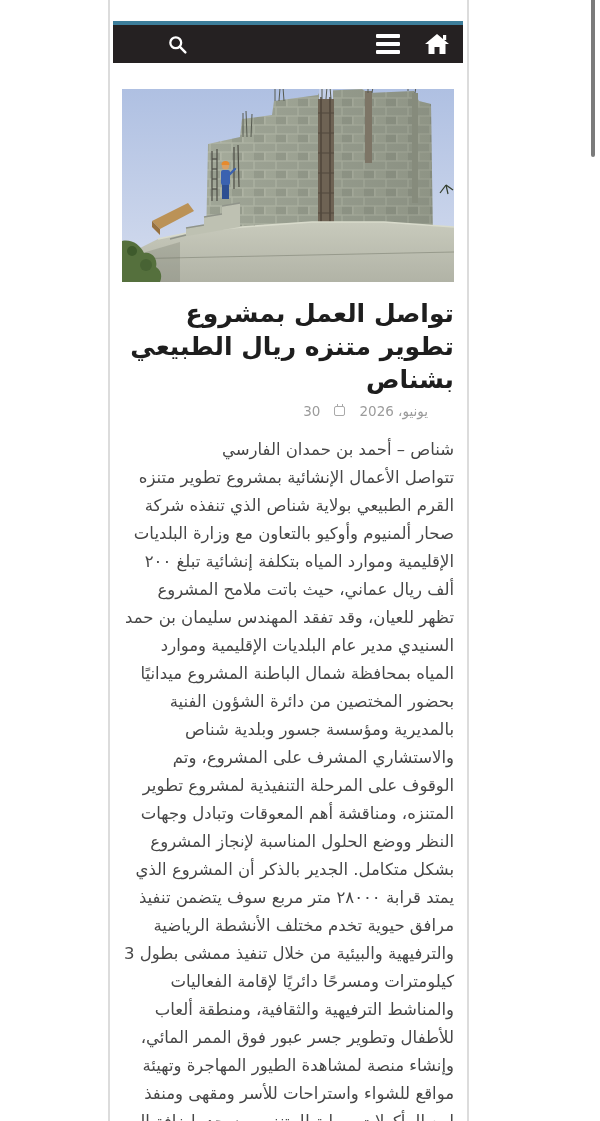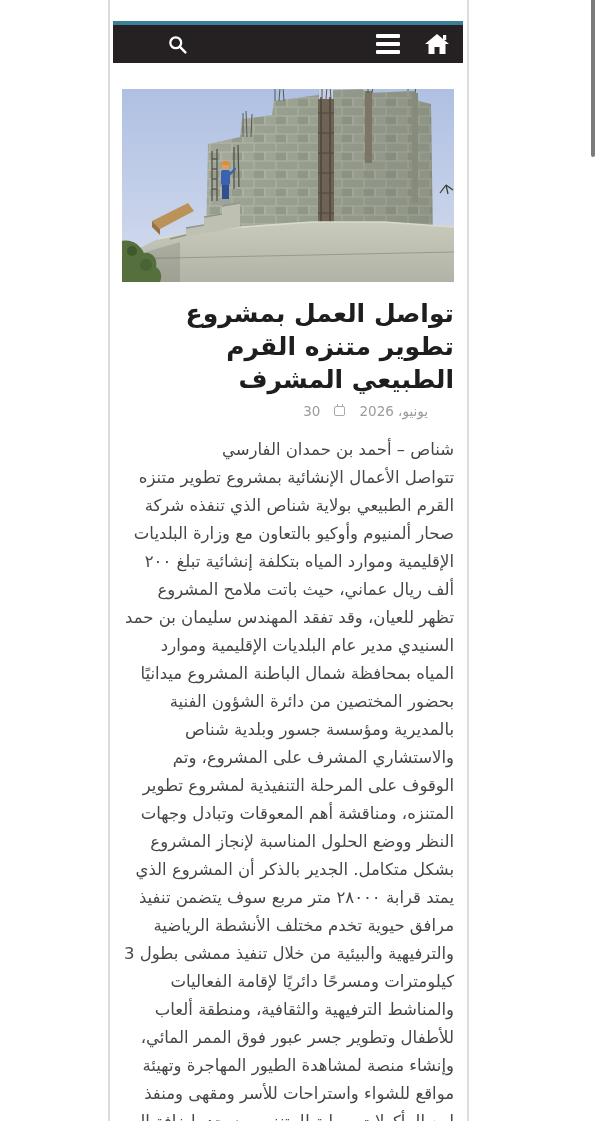--- a/index.html
+++ b/index.html
@@ -188,21 +188,21 @@
       <circle cx="10" cy="162" r="5" fill="#3e5a2c"></circle>
       <circle cx="24" cy="176" r="6" fill="#486334"></circle>
 
       <g stroke="#333d2c" stroke-width="1.2" fill="none">
         <path d="M324,96 l-6,8"></path>
           <path d="M324,96 l2,9"></path>
           <path d="M324,96 l7,5"></path>
       </g>
     </svg>
 
-    <h1 class="title">تواصل العمل بمشروع تطوير متنزه القرم الطبيعي المشرف</h1>
+    <h1 class="title">تواصل العمل بمشروع تطوير متنزه ريال الطبيعي بشناص</h1>
 
     <div class="date-row">
       <span class="date-inner">
         <span>30</span>
         <span class="cal-icon"></span>
         <span>يونيو، 2026</span>
       </span>
     </div>
 
     <p class="body-text"><span>شناص – أحمد بن حمدان الفارسي</span><br><span>تتواصل الأعمال الإنشائية بمشروع تطوير متنزه القرم الطبيعي بولاية شناص الذي تنفذه شركة صحار ألمنيوم وأوكيو بالتعاون مع وزارة البلديات الإقليمية وموارد المياه بتكلفة إنشائية تبلغ ٢٠٠ ألف ريال عماني، حيث باتت ملامح المشروع تظهر للعيان، وقد تفقد المهندس سليمان بن حمد السنيدي مدير عام البلديات الإقليمية وموارد المياه بمحافظة شمال الباطنة المشروع ميدانيًا بحضور المختصين من دائرة الشؤون الفنية بالمديرية ومؤسسة جسور وبلدية شناص والاستشاري المشرف على المشروع، وتم الوقوف على المرحلة التنفيذية لمشروع تطوير المتنزه، ومناقشة أهم المعوقات وتبادل وجهات النظر ووضع الحلول المناسبة لإنجاز المشروع بشكل متكامل. الجدير بالذكر أن المشروع الذي يمتد قرابة ٢٨٠٠٠ متر مربع سوف يتضمن تنفيذ مرافق حيوية تخدم مختلف الأنشطة الرياضية والترفيهية والبيئية من خلال تنفيذ ممشى بطول 3 كيلومترات ومسرحًا دائريًا لإقامة الفعاليات والمناشط الترفيهية والثقافية، ومنطقة ألعاب للأطفال وتطوير جسر عبور فوق الممر المائي، وإنشاء منصة لمشاهدة الطيور المهاجرة وتهيئة مواقع للشواء واستراحات للأسر ومقهى ومنفذ لبيع المأكولات وبوابة للمتنزه ومسجد، إضافة إلى إضافة مسطحات خضراء، ودورات مياه، ومبنى الحراسة.</span></p>

